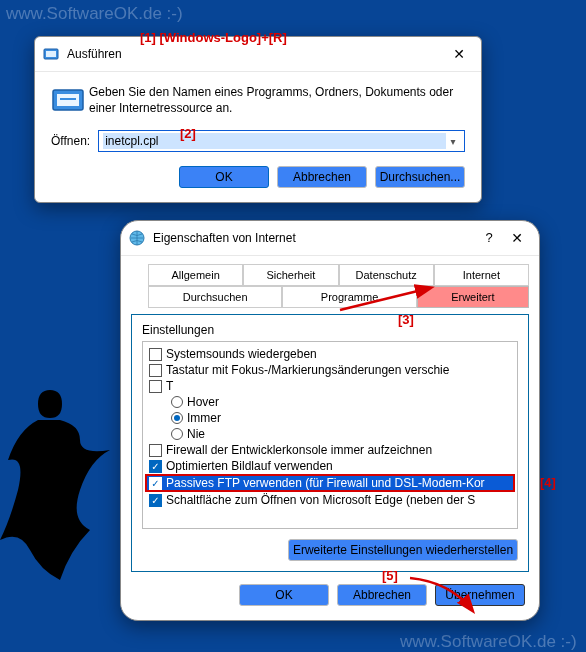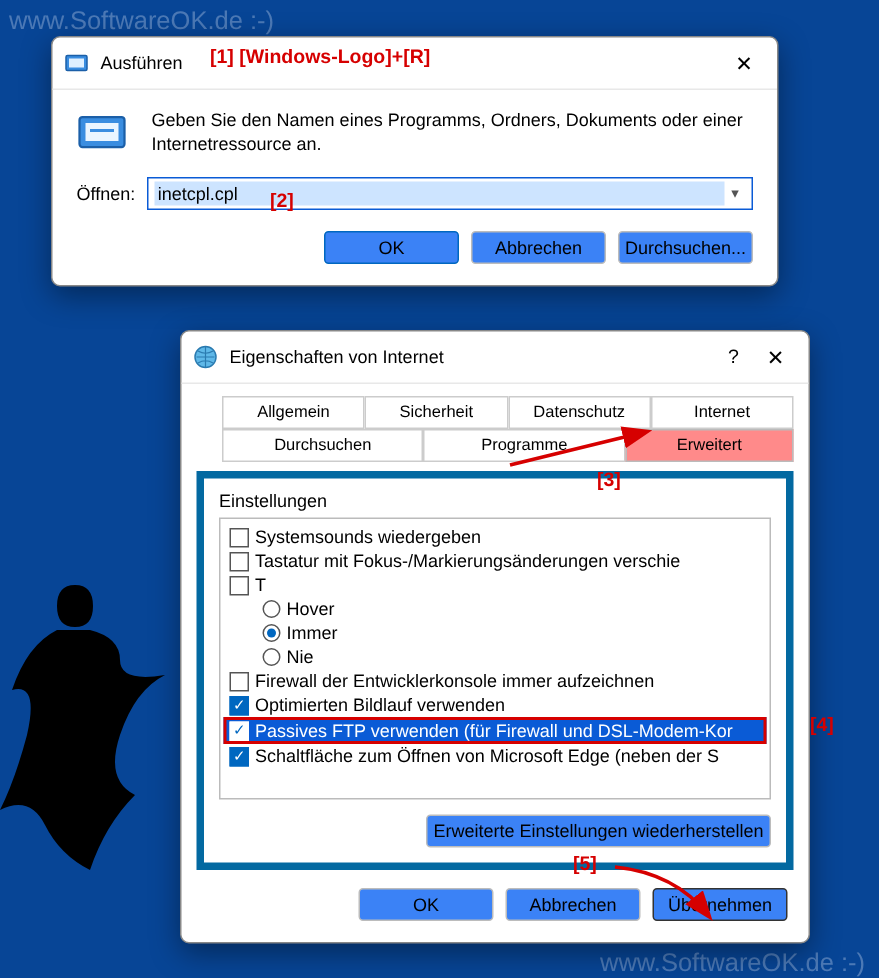--- a/index.html
+++ b/index.html
@@ -5,36 +5,36 @@
 * { box-sizing: border-box; margin: 0; padding: 0; }
 body { font-family: "Segoe UI", Tahoma, sans-serif; font-size: 12px; background: #074596; width: 586px; height: 652px; position: relative; overflow: hidden; }
 .watermark { position: absolute; color: rgba(180,200,230,0.4); font-size: 17px; font-family: Arial; pointer-events: none; }
 .dialog { background: #fff; border: 1px solid #888; border-radius: 6px; box-shadow: 0 6px 20px rgba(0,0,0,0.4); position: absolute; }
 .titlebar { display: flex; align-items: center; padding: 6px 8px; border-bottom: 1px solid #e8e8e8; }
 .titlebar .icon { width: 16px; height: 16px; margin-right: 8px; display: inline-flex; align-items: center; justify-content: center; }
 .titlebar .title { flex: 1; font-size: 12px; }
 .titlebar .close { width: 28px; height: 22px; text-align: center; line-height: 22px; font-size: 14px; cursor: pointer; }
 .titlebar .help { width: 28px; height: 22px; text-align: center; line-height: 22px; font-size: 13px; cursor: pointer; }
 .run-body { padding: 12px 16px 14px 16px; }
-.run-desc { display: flex; gap: 16px; margin-bottom: 12px; }
+.run-desc { display: flex; gap: 4px; margin-bottom: 12px; }
 .run-desc .big-icon { width: 34px; height: 34px; flex-shrink: 0; }
 .run-open-row { display: flex; align-items: center; gap: 8px; margin-bottom: 14px; }
 .run-open-row label { font-size: 12px; }
 .combo { flex: 1; border: 1px solid #0a5bd6; height: 22px; display: flex; align-items: center; padding: 0 4px; background: #fff; position: relative; }
 .combo input { border: none; outline: none; flex: 1; font-size: 12px; background: #cde4ff; padding: 1px 2px; }
 .combo .chev { width: 14px; text-align: center; color: #555; font-size: 10px; }
 .btn-row { display: flex; justify-content: flex-end; gap: 8px; }
 .btn { border: 1px solid #bcbcbc; background: #3b82f6; padding: 3px 0; font-size: 12px; cursor: pointer; border-radius: 3px; min-width: 90px; text-align: center; }
 .btn.primary { border: 1px solid #0067c0; }
 .annot { position: absolute; color: #d60000; font-weight: bold; font-size: 13px; font-family: Arial; pointer-events: none; }
 .tabs { padding: 8px 10px 0 10px; }
 .tabrow { display: flex; margin-left: 17px; }
 .tab { flex: 1; text-align: center; padding: 4px 0; border: 1px solid #ccc; font-size: 11px; background: #fff; cursor: pointer; }
 .tab.sel { background: #ff8a8a; border-color: #bbb; }
-.panel { border: 5px solid #0369a1; margin: 0 10px; padding: 8px 10px 10px 10px; background: #fff; }
+.panel { border: 1px solid #0369a1; margin: 0 10px; padding: 8px 10px 10px 10px; background: #fff; }
 .panel-label { font-size: 12px; margin-bottom: 4px; }
 .list { border: 1px solid #bbb; height: 188px; overflow: hidden; background: #fff; padding: 4px 2px; font-size: 12px; position: relative; }
 .item { display: flex; align-items: center; gap: 4px; padding: 1px 4px; white-space: nowrap; }
 .item.indent { padding-left: 26px; }
 .chk { width: 13px; height: 13px; border: 1px solid #555; display: inline-flex; align-items: center; justify-content: center; background: #fff; flex-shrink: 0; }
 .chk.checked { background: #0067c0; border-color: #0067c0; color: #fff; font-size: 10px; }
 .radio { width: 12px; height: 12px; border: 1px solid #555; border-radius: 50%; display: inline-flex; align-items: center; justify-content: center; flex-shrink: 0; }
 .radio.sel::after { content: ""; width: 6px; height: 6px; background: #0067c0; border-radius: 50%; }
 .item.highlight { background: #0a5bd6; color: #fff; border: 2px solid #d60000; padding: 0 2px; }
 .item.highlight .chk.checked { background: #fff; color: #0067c0; border-color: #fff; }
@@ -48,21 +48,21 @@
 <div class="watermark" style="left:6px; top:4px;">www.SoftwareOK.de :-)</div>
 <div class="watermark" style="left:270px; top:148px;">www.SoftwareOK.de :-)</div>
 <div class="watermark" style="left:190px; top:562px;">www.SoftwareOK.de :-)</div>
 <div class="watermark" style="left:190px; top:374px;">www.SoftwareOK.de :-)</div>
 <div class="watermark" style="left:400px; top:632px;">www.SoftwareOK.de :-)</div>
 
 <svg class="silhouette" viewBox="0 0 140 220">
   <path d="M70 10 q12 0 12 14 q0 14 -12 14 q-12 0 -12 -14 q0 -14 12 -14 M58 40 q-20 10 -30 40 q18 -5 10 30 q-8 30 -18 50 q20 -10 30 10 q10 20 30 30 q10 -30 30 -50 q-20 -10 -10 -40 q10 -30 30 -40 q-30 5 -30 -10 q0 -15 -20 -20 z" fill="#000"></path>
 </svg>
 
-<div class="dialog" style="left:34px; top:24px; width:485px;">
+<div class="dialog" style="left:34px; top:36px; width:448px;">
   <div class="titlebar">
     <span class="icon">
       <svg width="16" height="16" viewBox="0 0 16 16">
           <rect x="1" y="3" width="14" height="10" rx="1" fill="#3a8de0" stroke="#1b5fa8"></rect>
           <rect x="3" y="5" width="10" height="6" fill="#dff0ff"></rect>
         </svg>
     </span>
     <span class="title">Ausführen</span>
     <span class="close">✕</span>
   </div>
@@ -88,21 +88,21 @@
       <div class="btn primary">OK</div>
       <div class="btn">Abbrechen</div>
       <div class="btn">Durchsuchen...</div>
     </div>
   </div>
 </div>
 
 <div class="annot" style="left:140px; top:30px;">[1] [Windows-Logo]+[R]</div>
 <div class="annot" style="left:180px; top:126px;">[2]</div>
 
-<div class="dialog" style="left:120px; top:220px; width:420px;">
+<div class="dialog" style="left:120px; top:220px; width:420px;border-radius:18px;">
   <div class="titlebar">
     <span class="icon">
       <svg width="16" height="16" viewBox="0 0 16 16">
           <circle cx="8" cy="8" r="7" fill="#5fb8e8" stroke="#2b7bb0"></circle>
           <path d="M2 8 h12 M8 1 v14 M3 4 q5 3 10 0 M3 12 q5 -3 10 0" stroke="#2b7bb0" fill="none" stroke-width="0.8"></path>
         </svg>
     </span>
     <span class="title">Eigenschaften von Internet</span>
     <span class="help">?</span>
     <span class="close">✕</span>

